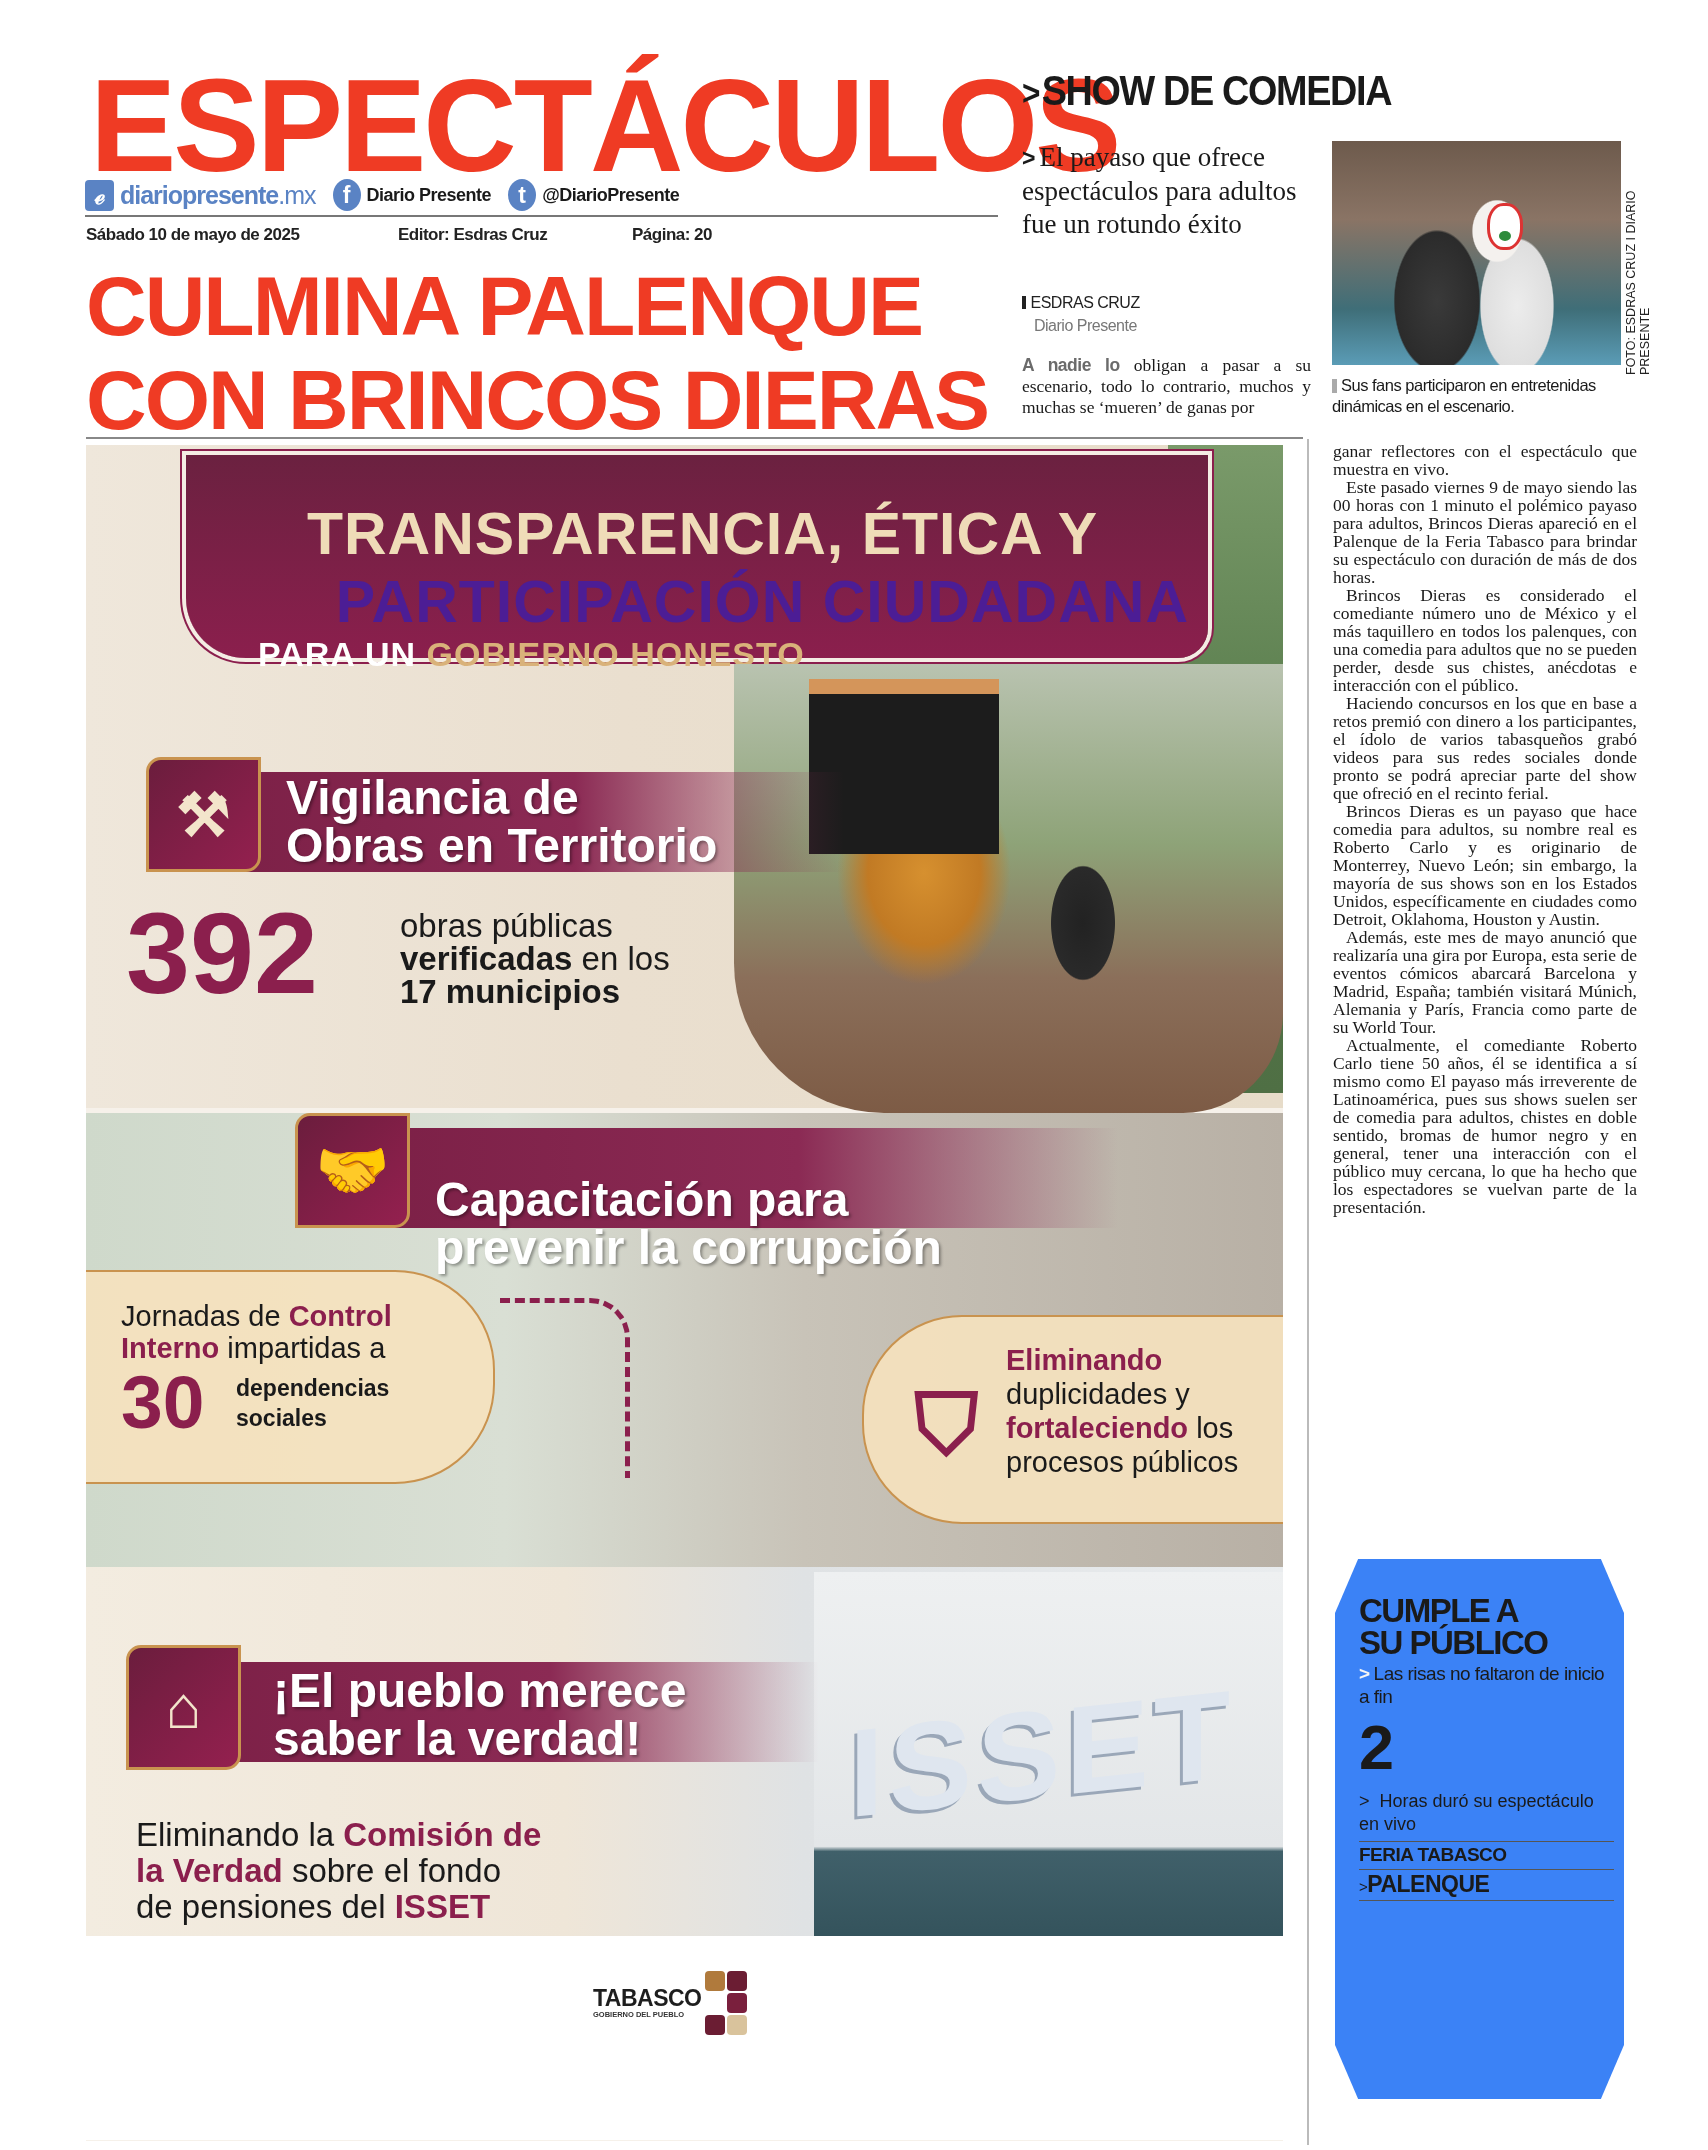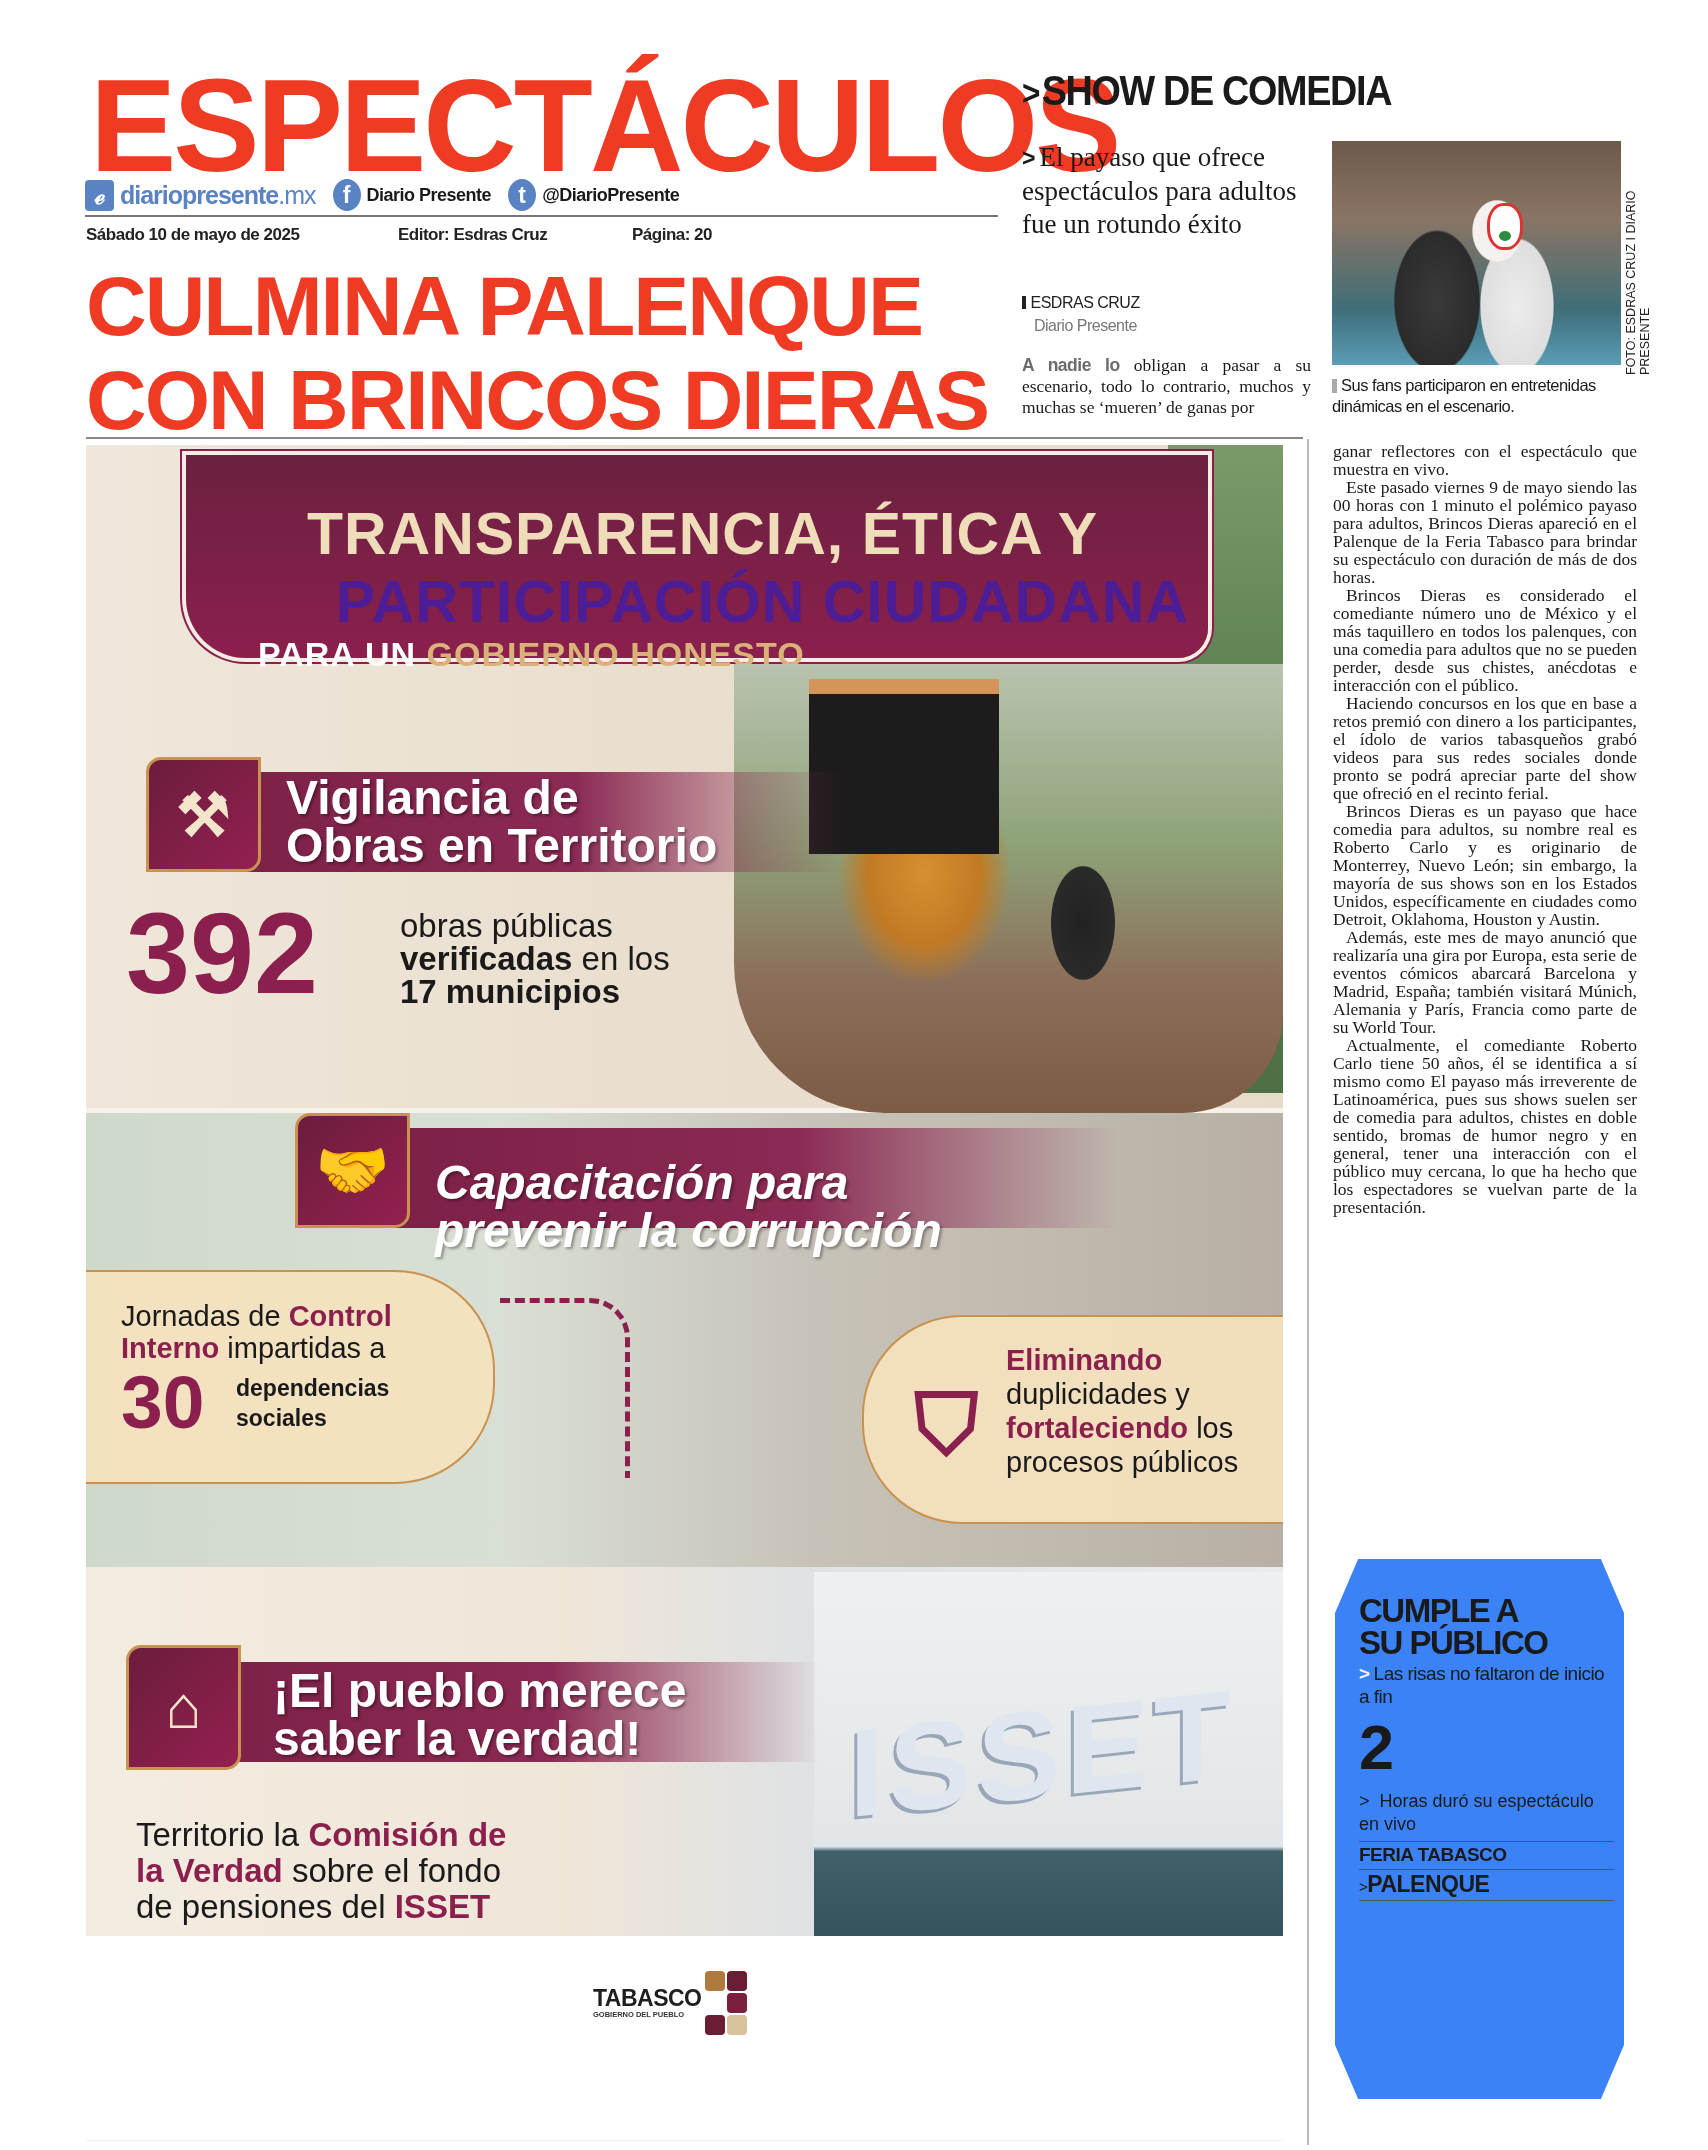--- a/index.html
+++ b/index.html
@@ -219,21 +219,21 @@
   <div class="stat-big" style="left:40px; top:451px; font-size:115px;">392</div>
   <div class="stat-text" style="left:314px; top:464px;">
     <div>obras públicas</div>
     <div><span class="b">verificadas</span><span> en los</span></div>
     <div class="b">17 municipios</div>
   </div>
 
   <div class="ad-bg2"></div>
   <div class="sec-bar" style="left:234px; top:683px; width:798px;"></div>
   <div class="sec-icon" style="left:209px; top:668px; width:115px; height:115px;">🤝</div>
-  <div class="sec-title" style="left:349px; top:714px;font-style:italic;">
+  <div class="sec-title" style="left:349px; top:731px;">
     <div>Capacitación para</div>
     <div>prevenir la corrupción</div>
   </div>
 
   <div class="pill" style="left:-10px; top:825px; width:419px; height:214px; border-radius:0 100px 100px 0;"></div>
   <div class="stat-text" style="left:35px; top:855px; font-size:29px; line-height:32px;">
     <div><span>Jornadas de </span><span class="m">Control</span></div>
     <div><span class="m">Interno</span><span> impartidas a</span></div>
   </div>
   <div class="stat-big" style="left:35px; top:920px; font-size:75px;">30</div>
@@ -257,21 +257,21 @@
   <div class="isset-building"></div>
   <div class="isset-letters">ISSET</div>
 
   <div class="sec-bar" style="left:60px; top:1217px; width:673px;"></div>
   <div class="sec-icon" style="left:40px; top:1200px; width:115px; height:125px;">⌂</div>
   <div class="sec-title" style="left:187px; top:1222px;">
     <div>¡El pueblo merece</div>
     <div>saber la verdad!</div>
   </div>
   <div class="stat-text" style="left:50px; top:1372px; font-size:33px; line-height:36px;">
-    <div><span>Territorio la </span><span class="m">Comisión de</span></div>
+    <div><span>Eliminando la </span><span class="m">Comisión de</span></div>
     <div><span class="m">la Verdad</span><span> sobre el fondo</span></div>
     <div><span>de pensiones del </span><span class="m">ISSET</span></div>
   </div>
 
   <div style="position:absolute; left:0; top:1491px; width:1197px; height:204px; background:#ffffff;"></div>
   <div class="ad-logo">
     <div class="logo-text">
       <span class="logo-word">TABASCO</span>
       <span class="logo-sub">GOBIERNO DEL PUEBLO</span>
     </div>

